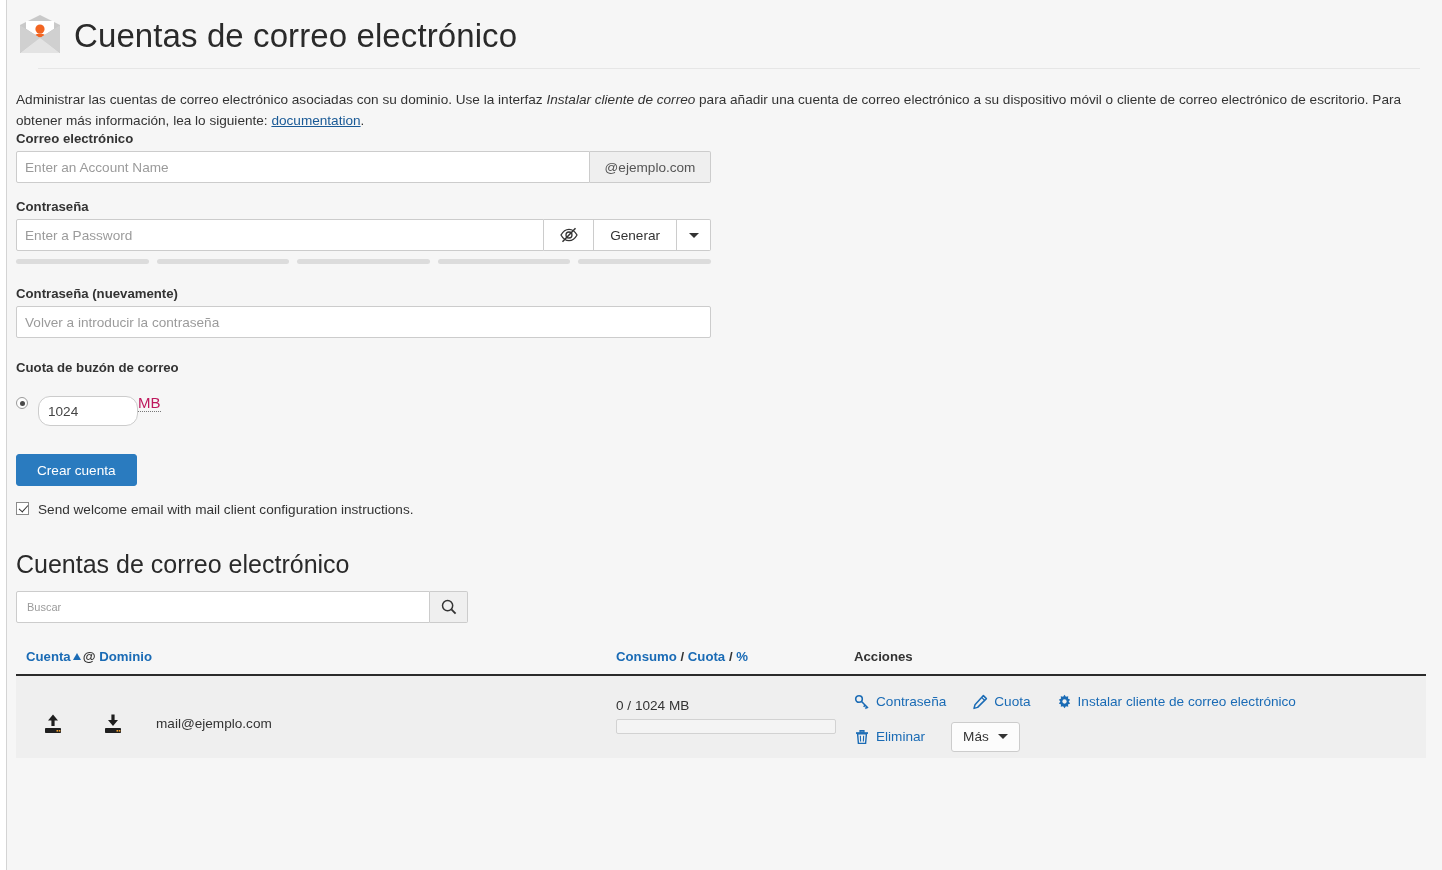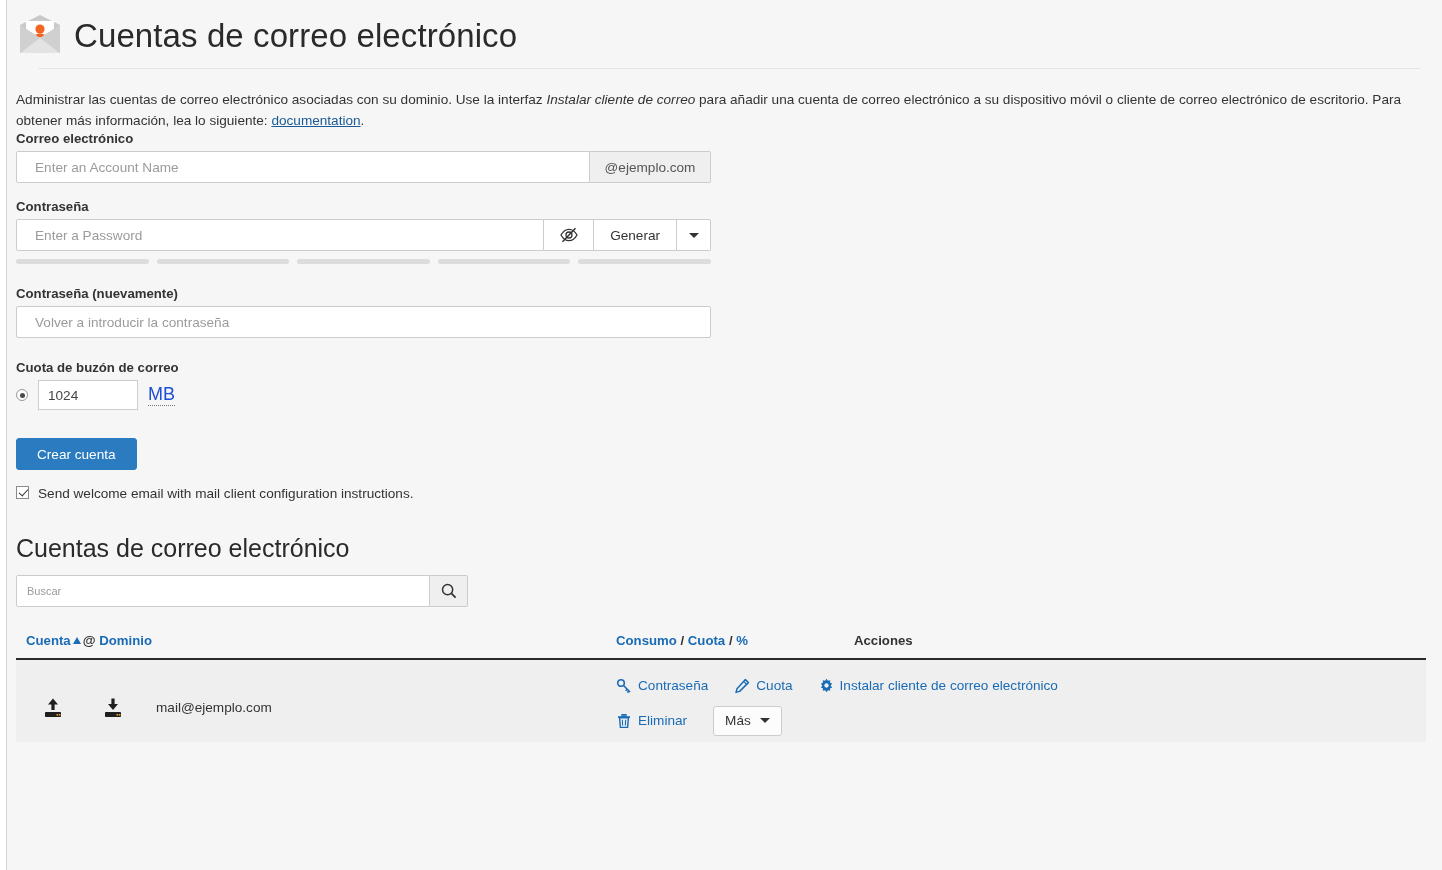--- a/index.html
+++ b/index.html
@@ -50,21 +50,21 @@
 
   
   .field-label {
     font-size: 13.2px; font-weight: bold; color: #333;
     margin-bottom: 5px; display: block;
   }
   .input-row { display: flex; width: 695px; margin-bottom: 0; }
   .txt {
     flex: 1; height: 32px; border: 1px solid #cccccc;
     background: #ffffff; border-radius: 2px;
-    padding: 0 18px; font-size: 13.6px; color: #333;
+    padding: 0 8px; font-size: 13.6px; color: #333;
     font-family: "Liberation Sans", sans-serif; outline: none;
   }
   .txt::placeholder { color: #9b9b9b; }
   .addon {
     height: 32px; min-width: 121px; border: 1px solid #cccccc;
     border-left: none; background: #efefef; border-radius: 0 2px 2px 0;
     display: flex; align-items: center; justify-content: center;
     font-size: 13.6px; color: #555;
   }
   .input-row .txt.has-addon { border-radius: 2px 0 0 2px; }
@@ -98,26 +98,26 @@
   .radio {
     width: 12px; height: 12px; border-radius: 50%;
     border: 1px solid #9a9a9a; background: #fdfdfd; margin-right: 10px;
     flex: none; position: relative; cursor: pointer;
   }
   .radio.checked::after {
     content: ""; position: absolute; left: 2.5px; top: 2.5px;
     width: 5px; height: 5px; border-radius: 50%; background: #4a4a4a;
   }
   .quota-input {
-    width: 100px; height: 30px; border: 1px solid #cccccc; border-radius: 0;
+    width: 100px; height: 30px; border: 1px solid #cccccc; border-radius: 12px;
     background: #ffffff; padding: 0 9px; font-size: 13.6px; color: #444;
-    font-family: "Liberation Sans", sans-serif; outline: none;
+    font-family: "Liberation Sans", sans-serif; outline: none; margin-top: 16px;
   }
   .abbr {
-    margin-left: 10px; font-size: 18px; color: #1d4ed8;
+    font-size: 15px; color: #be185d;
     border-bottom: 1px dotted #777; cursor: help;
   }
   .unlimited-row { display: flex; align-items: center; margin-top: 10px; }
   .unlimited-row .lbl { font-size: 13.2px; font-weight: bold; color: #333; }
 
   
   .btn-primary {
     margin-top: 28px; height: 32px; padding: 0 20px;
     background: #2a7bbf; border: 1px solid #2a7bbf; border-radius: 3px;
     color: #ffffff; font-size: 13.6px; cursor: pointer;
@@ -320,20 +320,26 @@
         </svg>
         <svg class="row-icon" viewBox="0 0 22 22">
           <path d="M11 13 L6 7 L9.4 7 L9.4 1.5 L12.6 1.5 L12.6 7 L16 7 Z" fill="#1f1f1f"></path>
           <rect x="3" y="15" width="16" height="5" rx="0.8" fill="#1f1f1f"></rect>
           <rect x="14.5" y="17" width="1.6" height="1.6" fill="#f0a030"></rect>
           <rect x="16.8" y="17" width="1.6" height="1.6" fill="#f0a030"></rect>
         </svg>
         <span class="account-name">mail@ejemplo.com</span>
       </div>
 
+      <div class="cell-usage">
+        <div class="usage-text">0 / 1024 MB</div>
+        <div class="usage-bar">
+          <div class="usage-fill" id="usage-fill" style="width: 0%;"></div>
+        </div>
+      </div>
 
       <div class="cell-actions">
         <div class="actions-line">
           <span class="act">
             <svg width="16" height="16" viewBox="0 0 16 16">
               <circle cx="5" cy="5" r="3.3" fill="none" stroke="#1a6bb5" stroke-width="1.6"></circle>
               <line x1="7.3" y1="7.3" x2="14" y2="14" stroke="#1a6bb5" stroke-width="1.6"></line>
               <line x1="11.2" y1="11.2" x2="9.6" y2="12.8" stroke="#1a6bb5" stroke-width="1.6"></line>
               <line x1="13" y1="13" x2="11.4" y2="14.6" stroke="#1a6bb5" stroke-width="1.6"></line>
             </svg>

